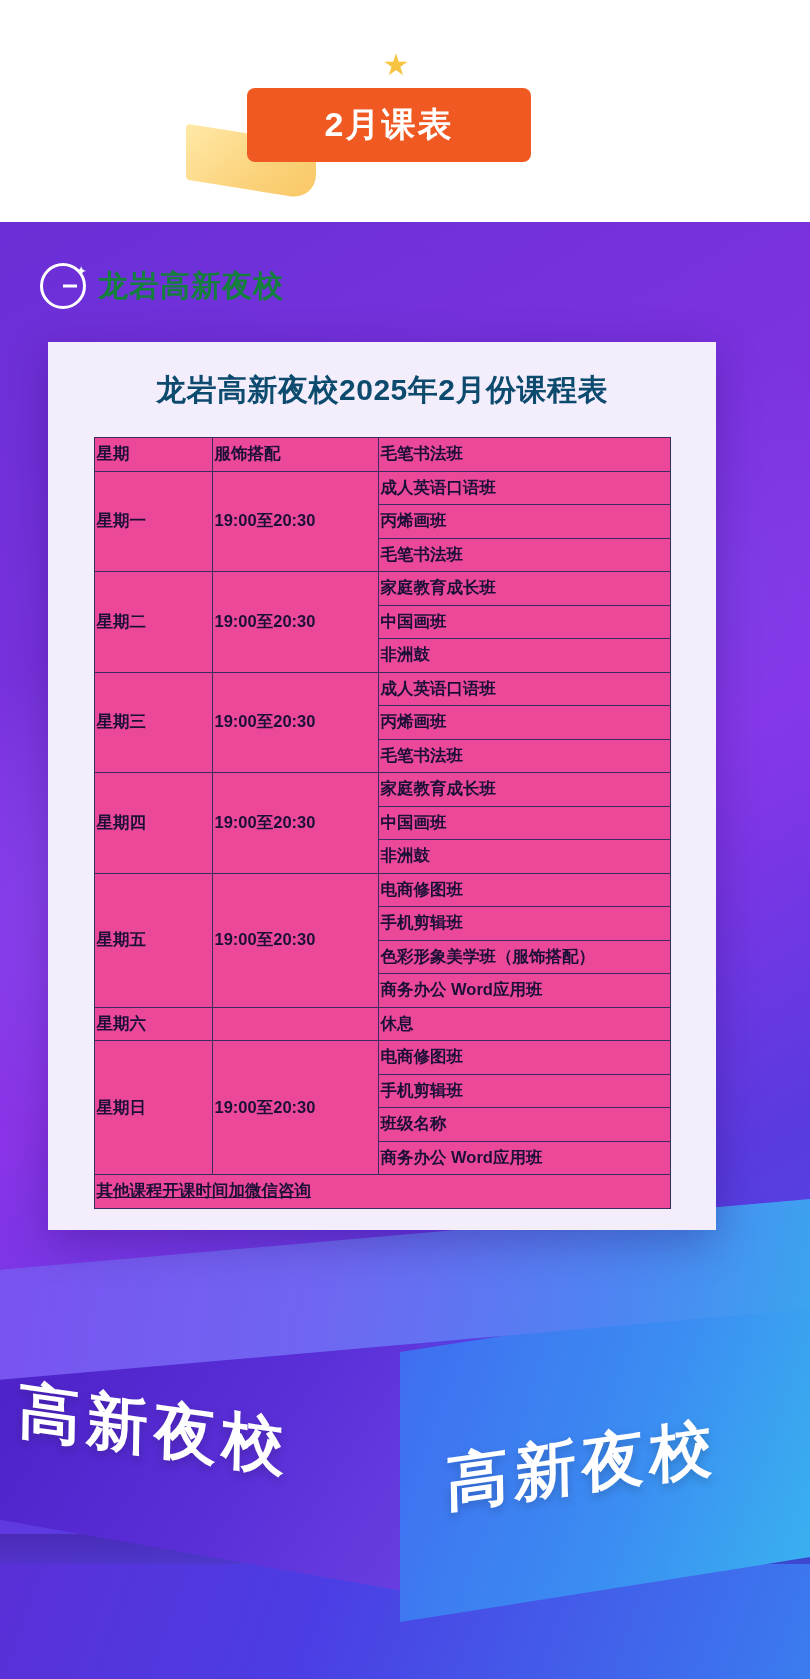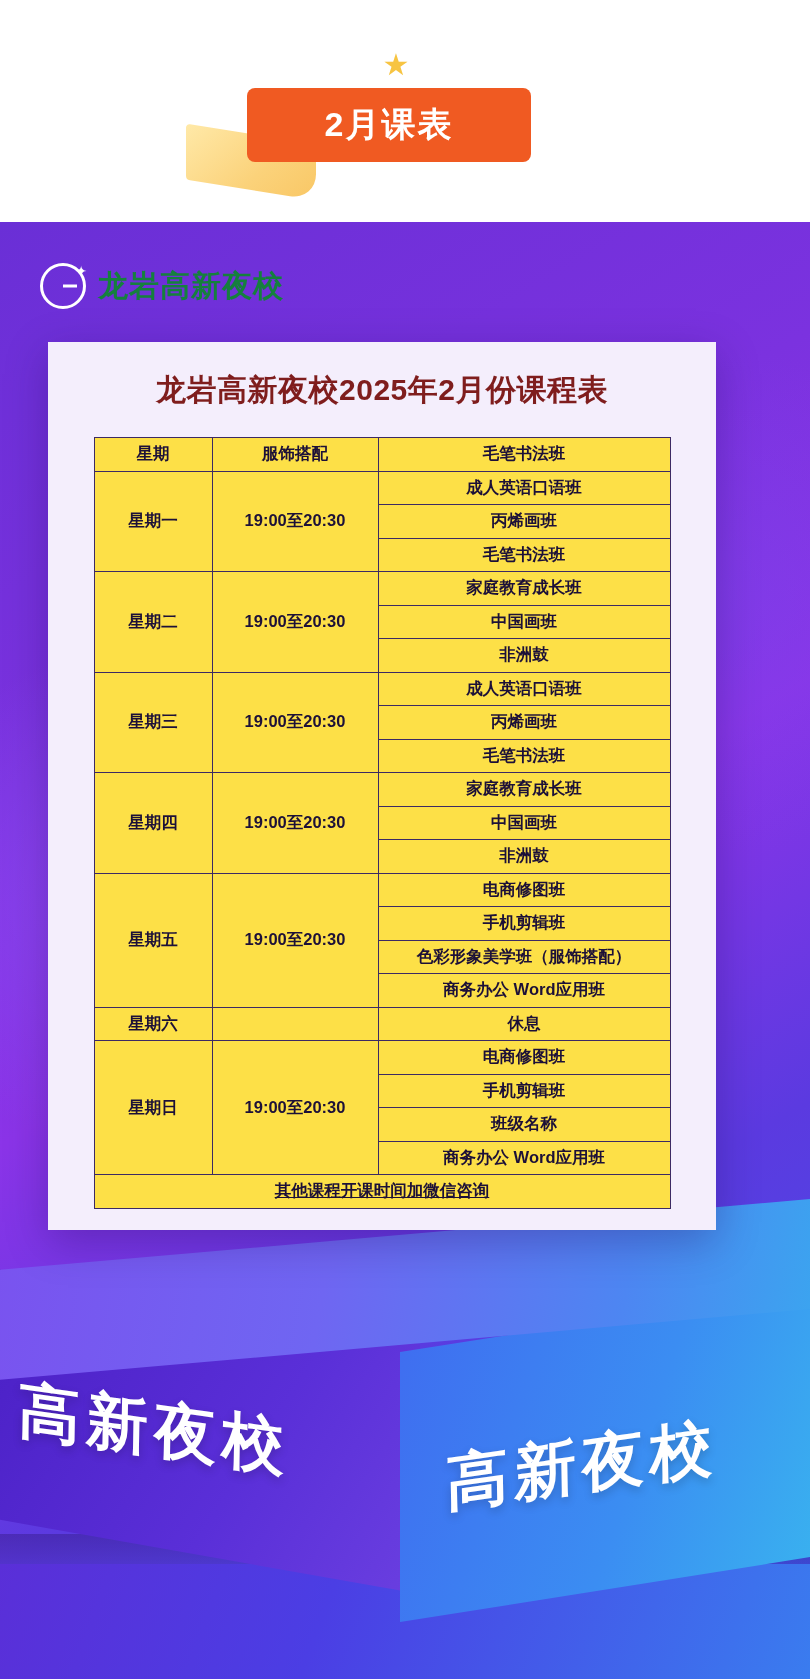--- a/index.html
+++ b/index.html
@@ -127,41 +127,40 @@
     position: absolute;
     left: 48px; top: 342px;
     width: 668px; height: 888px;
     background: #f4eefc;
     box-shadow: 0 12px 40px rgba(30,0,80,0.28);
     z-index: 6;
   }
   .card-title {
     margin-top: 28px;
     text-align: center;
-    color: #7f1d1d;
+    color: #0c4a6e;
     font-size: 30px;
     font-weight: bold;
     letter-spacing: 0.5px;
   }
 
   table.sched {
     width: 576px;
     margin: 26px auto 0 auto;
     border-collapse: collapse;
     table-layout: fixed;
   }
   table.sched td {
     border: 1px solid #3c2a63;
-    text-align: center;
     color: #1c1038;
     font-size: 16.5px;
     font-weight: bold;
     height: 33.5px;
     padding: 0 2px;
-    background: #fde047;
+    background: #ec4899;
   }
   .col-day { width: 118px; }
   .col-time { width: 166px; }
   .col-class { width: 292px; }
   td.head {
     font-size: 17px;
     height: 36px;
   }
   td.note {
     color: #1464c8;

